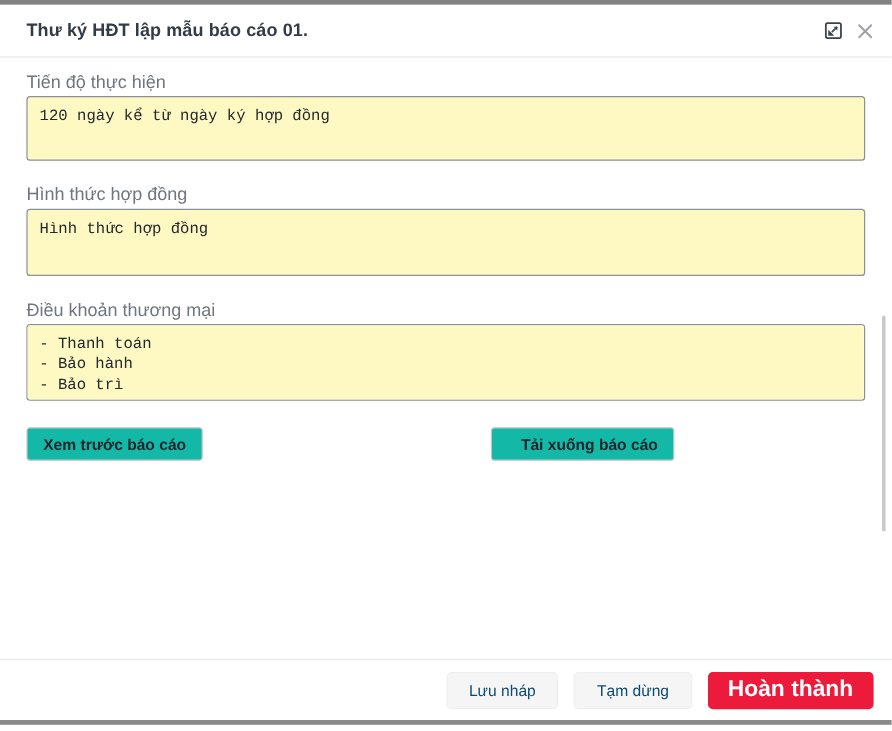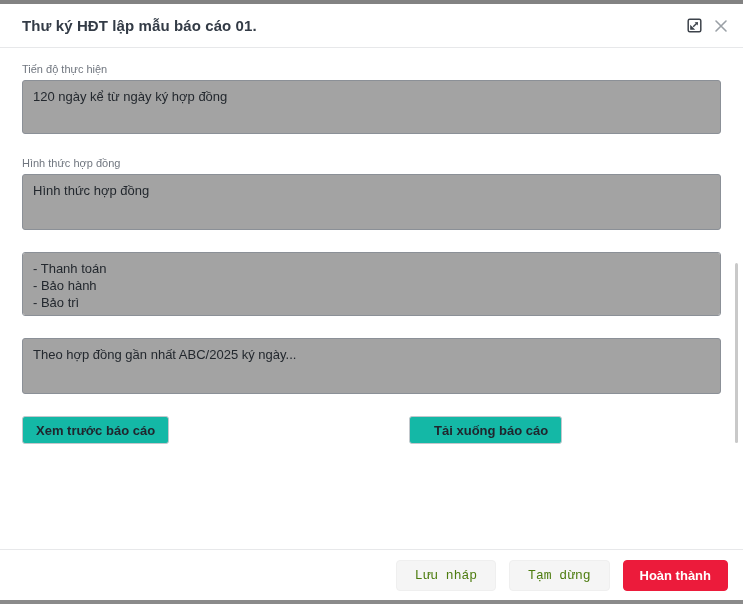--- a/index.html
+++ b/index.html
@@ -28,26 +28,26 @@
     flex:1; font-size:15px; font-weight:bold; color:#333b46; letter-spacing:.1px;
   }
   .header-icons { display:flex; align-items:center; gap:11px; }
   .icon-btn { width:16px; height:16px; display:flex; align-items:center; justify-content:center; cursor:pointer; background:none; border:none; padding:0; }
 
   .modal-body {
     flex:1; padding:14px 22px 0 22px; position:relative;
   }
   .field { margin-bottom:22px; }
   .field-label {
-    display:block; font-size:11px; color:#70767f; margin-bottom:4px; line-height:14px;
+    display:block; font-size:15px; color:#70767f; margin-bottom:4px; line-height:14px;
   }
   .field textarea, .field input {
     width:100%; border:1px solid #8b9097; border-radius:3px;
-    background:#a3a3a3; color:#23282e;
-    font-family:Liberation Sans, sans-serif;
+    background:#fef9c3; color:#23282e;
+    font-family:Liberation Mono, monospace;
     font-size:13px; line-height:17px;
     padding:7px 10px; resize:none; outline:none; display:block;
   }
   .ta-h54 { height:54px; }
   .ta-h56 { height:56px; }
   .ta-h64 { height:64px; }
   .field input { height:26px; padding:4px 10px; }
 
   .action-row { display:flex; margin-top:0; }
   .btn-light {
@@ -57,26 +57,26 @@
   }
   .btn-download { margin-left:240px;padding-left:24px; }
 
   .modal-footer {
     flex:0 0 51px; border-top:1px solid #e7e8ea;
     display:flex; align-items:center; justify-content:flex-end;
     gap:13px; padding-right:15px;
   }
   .btn-footer {
     background:#f5f5f5; border:1px solid #efefef; border-radius:4px;
-    font-family:Liberation Mono, monospace; font-size:13px; color:#4d7c0f;
+    font-family:Liberation Sans, sans-serif; font-size:13px; color:#0c4a6e;
     height:31px; padding:0 18px; cursor:pointer;
   }
   .btn-primary {
     background:#ec1b3b; border:1px solid #ec1b3b; border-radius:4px;
-    font-family:inherit; font-size:13px; font-weight:bold; color:#ffffff;
+    font-family:inherit; font-size:19px; font-weight:bold; color:#ffffff;
     height:31px; padding:0 16px; cursor:pointer;
   }
 
   .scrollbar-thumb {
     position:absolute; left:735px; top:263px; width:3px; height:180px;
     background:#c9c9c9; border-radius:2px;
   }
 </style>
 </head>
 <body>
@@ -111,27 +111,27 @@
       <label class="field-label">Tiến độ thực hiện</label>
       <textarea class="ta-h54" spellcheck="false" style="">120 ngày kể từ ngày ký hợp đồng</textarea>
     </div>
 
     <div class="field">
       <label class="field-label">Hình thức hợp đồng</label>
       <textarea class="ta-h56" spellcheck="false" style="">Hình thức hợp đồng</textarea>
     </div>
 
     <div class="field">
+      <label class="field-label">Điều khoản thương mại</label>
       <textarea class="ta-h64" spellcheck="false" style="">- Thanh toán
 - Bảo hành
 - Bảo trì</textarea>
     </div>
 
     <div class="field">
-      <textarea class="ta-h56" spellcheck="false" style="">Theo hợp đồng gần nhất ABC/2025 ký ngày...</textarea>
     </div>
 
 
     <div class="action-row">
       <button class="btn-light">Xem trước báo cáo</button>
       <button class="btn-light btn-download">Tải xuống báo cáo</button>
     </div>
 
   </div>
 

